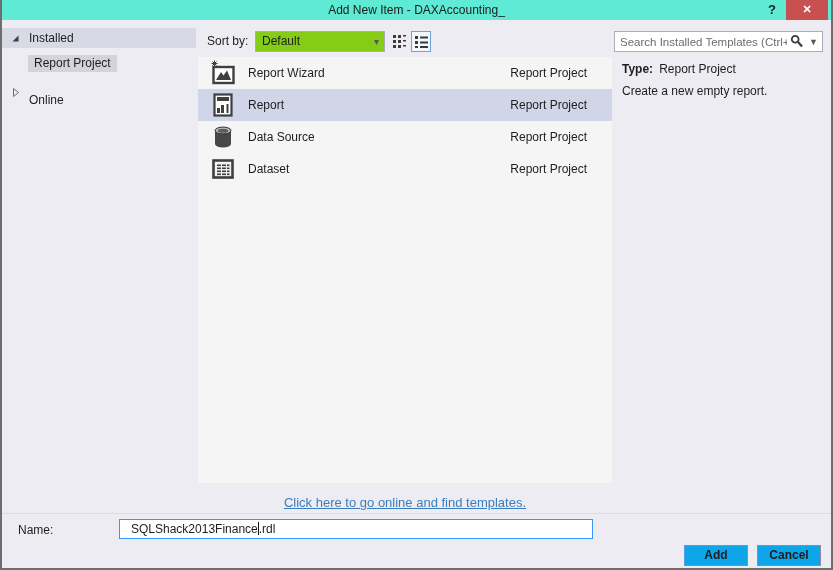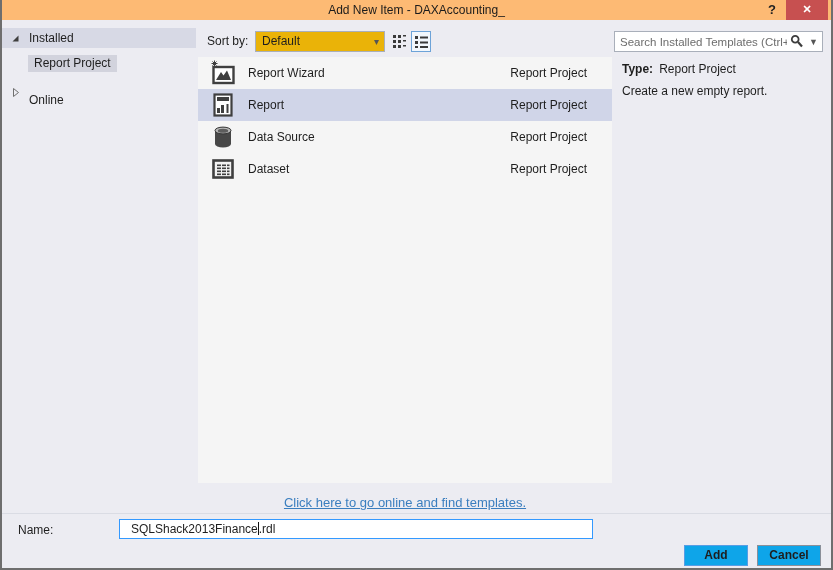--- a/index.html
+++ b/index.html
@@ -11,21 +11,21 @@
     color:#1e1e1e;
     background:#ececf2;
     border-left:2px solid #6e6e6e;
     border-right:2px solid #6e6e6e;
     border-bottom:2px solid #6e6e6e;
     overflow:hidden;
   }
   
   .titlebar {
     position:absolute; top:0; left:-2px; right:-2px; height:20px;
-    background:#fdba74; text-align:center; line-height:20px; color:#1b1b1b;
+    background:#5eead4; text-align:center; line-height:20px; color:#1b1b1b;
   }
   .help-btn {
     position:absolute; top:0; right:48px; width:22px; height:20px;
     text-align:center; line-height:19px; font-weight:bold; font-size:13px; color:#222; cursor:default;
   }
   .close-btn {
     position:absolute; top:0; right:3px; width:42px; height:20px;
     background:#c75050; color:#ffffff; text-align:center; line-height:19px;
     font-size:11px; font-weight:bold; cursor:default;
   }
@@ -42,21 +42,21 @@
   .sidebar-online {
     position:absolute; left:0; top:83px; width:194px; height:18px;
     display:flex; align-items:center; padding-left:8px; cursor:default;
   }
   .sidebar-online .lbl { margin-left:8px;margin-top:16px; }
   .tree-arrow { width:11px; height:11px; display:inline-block; }
   
   .sort-label { position:absolute; left:205px; top:34px; }
   .sort-dropdown {
     position:absolute; left:253px; top:31px; width:130px; height:21px;
-    background:#eab308; border:1px solid #a9afba; line-height:19px;
+    background:#84cc16; border:1px solid #a9afba; line-height:19px;
     padding-left:6px; cursor:default;
   }
   .sort-dropdown .dd-arrow {
     position:absolute; right:5px; top:0; line-height:19px; color:#555; font-size:10px;
   }
   .view-btn {
     position:absolute; top:31px; width:20px; height:21px;
     display:flex; align-items:center; justify-content:center; cursor:default;
   }
   .view-btn.grid { left:387px; }

